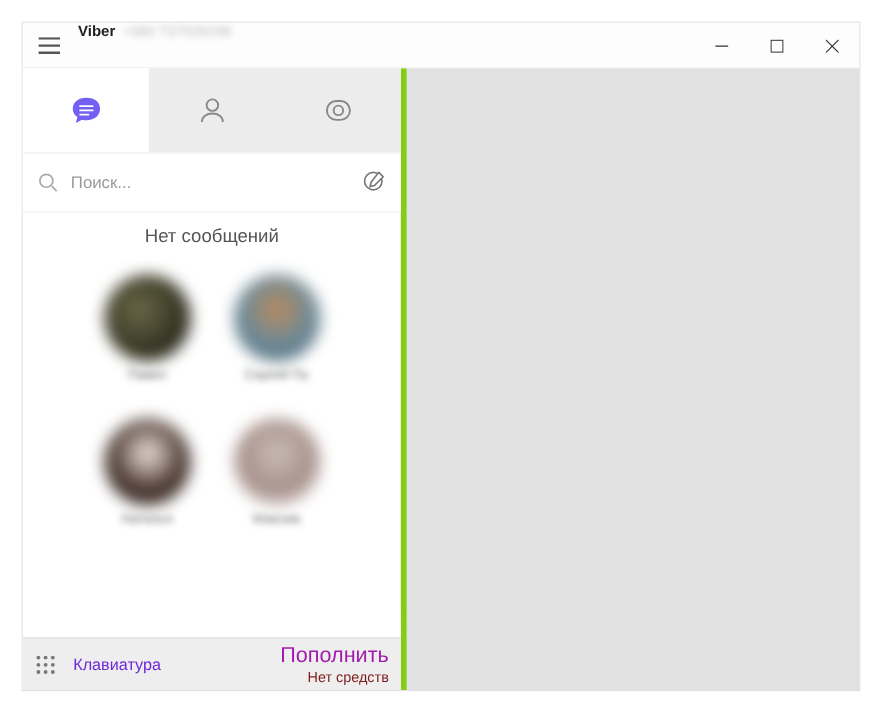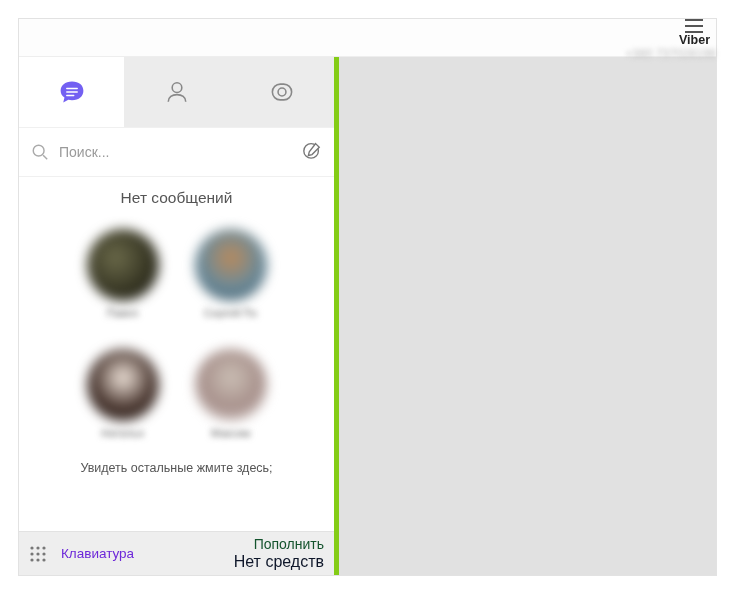--- a/index.html
+++ b/index.html
@@ -6,21 +6,21 @@
   body { background: #fff; }
   .outer {
     width: 735px; height: 597px; background:#fff; position:relative; border:1px solid #fff;
   }
   .window {
     width: 697px; height: 556px; margin: 18px; background:#fff; position:relative;
     box-shadow: 0 0 0 1px #e2e2e2;
   }
   
   .titlebar {
-    height: 38px; display:flex; align-items:flex-end; background:#fdfdfd; border-bottom:1px solid #eee;flex-direction:column;
+    height: 38px; display:flex; align-items:flex-start; background:#fdfdfd; border-bottom:1px solid #eee;
   }
   .hamburger {
     width:44px; height:38px; display:flex; align-items:center; justify-content:center; cursor:pointer;
   }
   .hamburger svg { width:18px; height:14px; }
   .app-title { font-size:12.5px; font-weight:600; color:#222; margin-left:2px; margin-right:6px; }
   .phone { font-size:12px; color:#bbb; filter: blur(2.5px); }
   .win-controls { margin-left:auto; display:flex; }
   .win-btn { width:46px; height:38px; display:flex; align-items:center; justify-content:center; cursor:pointer; }
   .win-btn svg { width:11px; height:11px; stroke:#333; stroke-width:1; fill:none; }
@@ -64,22 +64,22 @@
     pointer-events:none;
   }
   
   .bottom-bar {
     height:44px; background:#eeeeee; display:flex; align-items:center; padding:0 10px;
     border-top:1px solid #e2e2e2;
   }
   .dialpad-icon { width:22px; height:16px; margin-right:10px; }
   .kb-label { font-size:13.5px; color:#6d28d9; }
   .bal-box { margin-left:auto; text-align:right; line-height:1.2; }
-  .topup { font-size:14px; color:#14532d; cursor:pointer; }
-  .nofunds { font-size:16px; color:#0f172a; }
+  .topup { font-size:18px; color:#a21caf; cursor:pointer; }
+  .nofunds { font-size:12px; color:#7f1d1d; }
 </style>
 </head>
 <body>
 
 <div class="outer">
   <div class="window">
 
     <div class="titlebar">
       <div class="hamburger">
         <svg viewBox="0 0 18 14">
@@ -167,21 +167,20 @@
                 <div class="contact">
                   <div class="avatar" style="background: radial-gradient(circle at 50% 40%, rgb(243, 231, 221) 0%, rgb(74, 55, 48) 55%, rgb(26, 19, 16) 100%);"></div>
                   <div class="contact-name">Наталья</div>
                 </div>
                 <div class="contact">
                   <div class="avatar" style="background: radial-gradient(circle at 50% 40%, rgb(203, 191, 181) 0%, rgb(166, 143, 138) 55%, rgb(242, 239, 238) 100%);"></div>
                   <div class="contact-name">Максим</div>
                 </div>
               </div>
 
-            <div class="hint">Увидеть остальные жмите здесь;</div>
           </div>
           <div class="fade-bottom"></div>
         </div>
 
         <div class="bottom-bar">
           <svg class="dialpad-icon" viewBox="0 0 22 16">
             <g fill="#777">
               <circle cx="3" cy="2" r="1.6"></circle>
                 <circle cx="9" cy="2" r="1.6"></circle>
                 <circle cx="15" cy="2" r="1.6"></circle>

